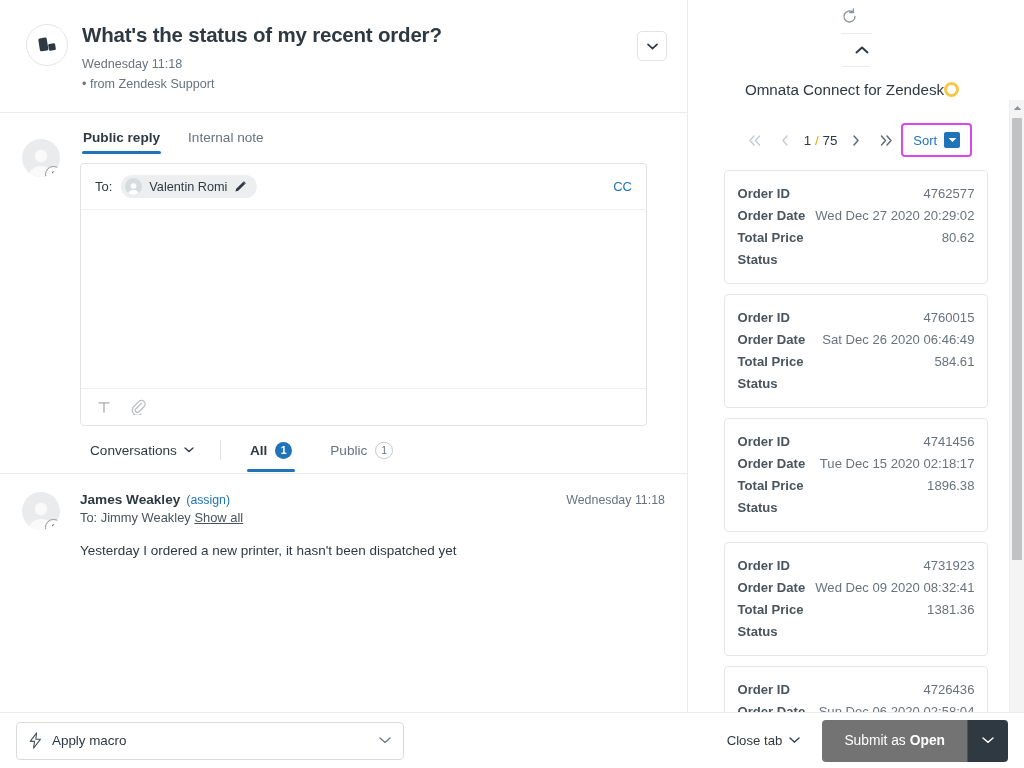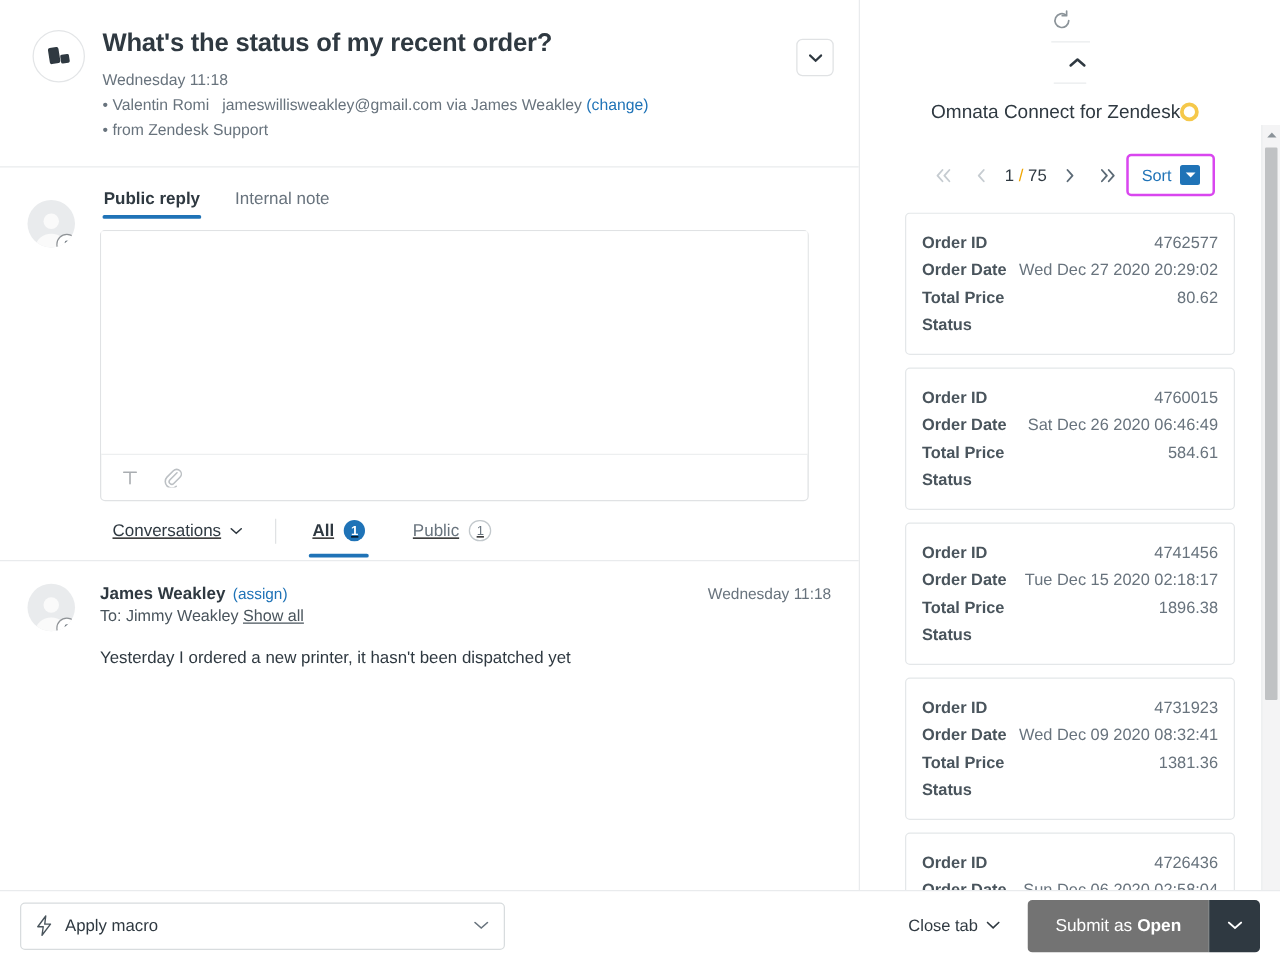--- a/index.html
+++ b/index.html
@@ -94,21 +94,21 @@
   .editor-area { height: 178px; background: #fff; }
   .editor-toolbar {
     display: flex; align-items: center; gap: 20px;
     padding: 9px 16px; border-top: 1px solid #edeff0; height: 37px;
   }
   .tool-icon { color: #a9adb1; cursor: pointer; display: flex; align-items: center; }
 
   
   .conv-bar {
     display: flex; align-items: center; gap: 4px;
-    padding: 14px 22px 0 90px; position: relative; text-decoration: underline;
+    padding: 14px 22px 0 90px; position: relative;
   }
   .conv-drop {
     display: flex; align-items: center; gap: 7px; font-size: 13.6px;
     color: #2f3941; cursor: pointer; padding-bottom: 13px;
   }
   .conv-divider { width: 1px; height: 20px; background: #e0e2e4; margin: 0 22px 13px 22px; }
   .conv-tab {
     display: flex; align-items: center; gap: 8px; font-size: 13.6px;
     color: #68737d; cursor: pointer; padding: 0 3px 13px 3px;
     position: relative; margin-right: 28px;
@@ -252,28 +252,20 @@
       <div class="ticket-header">
         <div class="ticket-avatar">
           <svg width="22" height="22" viewBox="0 0 22 22">
             <rect x="3" y="4" width="8.5" height="13" rx="1.6" fill="#2f3941" transform="rotate(-9 7 10)"></rect>
             <rect x="12.5" y="9.5" width="7" height="7" rx="1.3" fill="#2f3941" transform="rotate(-9 16 13)"></rect>
           </svg>
         </div>
         <div class="ticket-head-text">
           <div class="ticket-title">What's the status of my recent order?</div>
           <div class="ticket-sub">Wednesday 11:18</div>
-          <div class="ticket-sub">
-            <span>•</span>
-            <span>Valentin Romi</span>
-            &nbsp;
-            <span class="email">jameswillisweakley@gmail.com</span>
-            <span>via James Weakley</span>
-            <span class="link">(change)</span>
-          </div>
           <div class="ticket-sub">• from Zendesk Support</div>
         </div>
         <div class="hdr-caret-btn">
           <svg width="11" height="7" viewBox="0 0 11 7">
             <path d="M1 1.3 L5.5 5.6 L10 1.3" stroke="#2f3941" stroke-width="1.7" fill="none" stroke-linecap="round"></path>
           </svg>
         </div>
       </div>
 
       <div class="composer-wrap">
@@ -292,20 +284,37 @@
           </div>
         </div>
 
         <div class="composer-main">
           <div class="reply-tabs">
             <div class="reply-tab active">Public reply</div>
             <div class="reply-tab">Internal note</div>
           </div>
 
           <div class="compose-box">
+            <div class="to-row">
+              <span class="to-label">To:</span>
+              <span class="recipient-pill">
+                <span class="pill-avatar">
+                  <svg width="17" height="13" viewBox="0 0 17 13">
+                    <circle cx="8.5" cy="4" r="2.8" fill="#fff"></circle>
+                    <path d="M2.8 13 a5.7 5 0 0 1 11.4 0 Z" fill="#fff"></path>
+                  </svg>
+                </span>
+                <span class="pill-name">Valentin Romi</span>
+                <svg width="13" height="13" viewBox="0 0 14 14">
+                  <path d="M1.5 12.5 L2.4 9.5 L9.8 2.1 L11.9 4.2 L4.5 11.6 Z" fill="#2f3941"></path>
+                  <path d="M10.6 1.3 L12.7 3.4 L11.9 4.2 L9.8 2.1 Z" fill="#2f3941"></path>
+                </svg>
+              </span>
+              <span class="cc-link">CC</span>
+            </div>
 
             <div class="editor-area"></div>
 
             <div class="editor-toolbar">
               <span class="tool-icon">
                 <svg width="14" height="14" viewBox="0 0 14 14">
                   <path d="M2 2.8 H12 M7 2.8 V12" stroke="#a9adb1" stroke-width="1.3" fill="none" stroke-linecap="round"></path>
                 </svg>
               </span>
               <span class="tool-icon">

